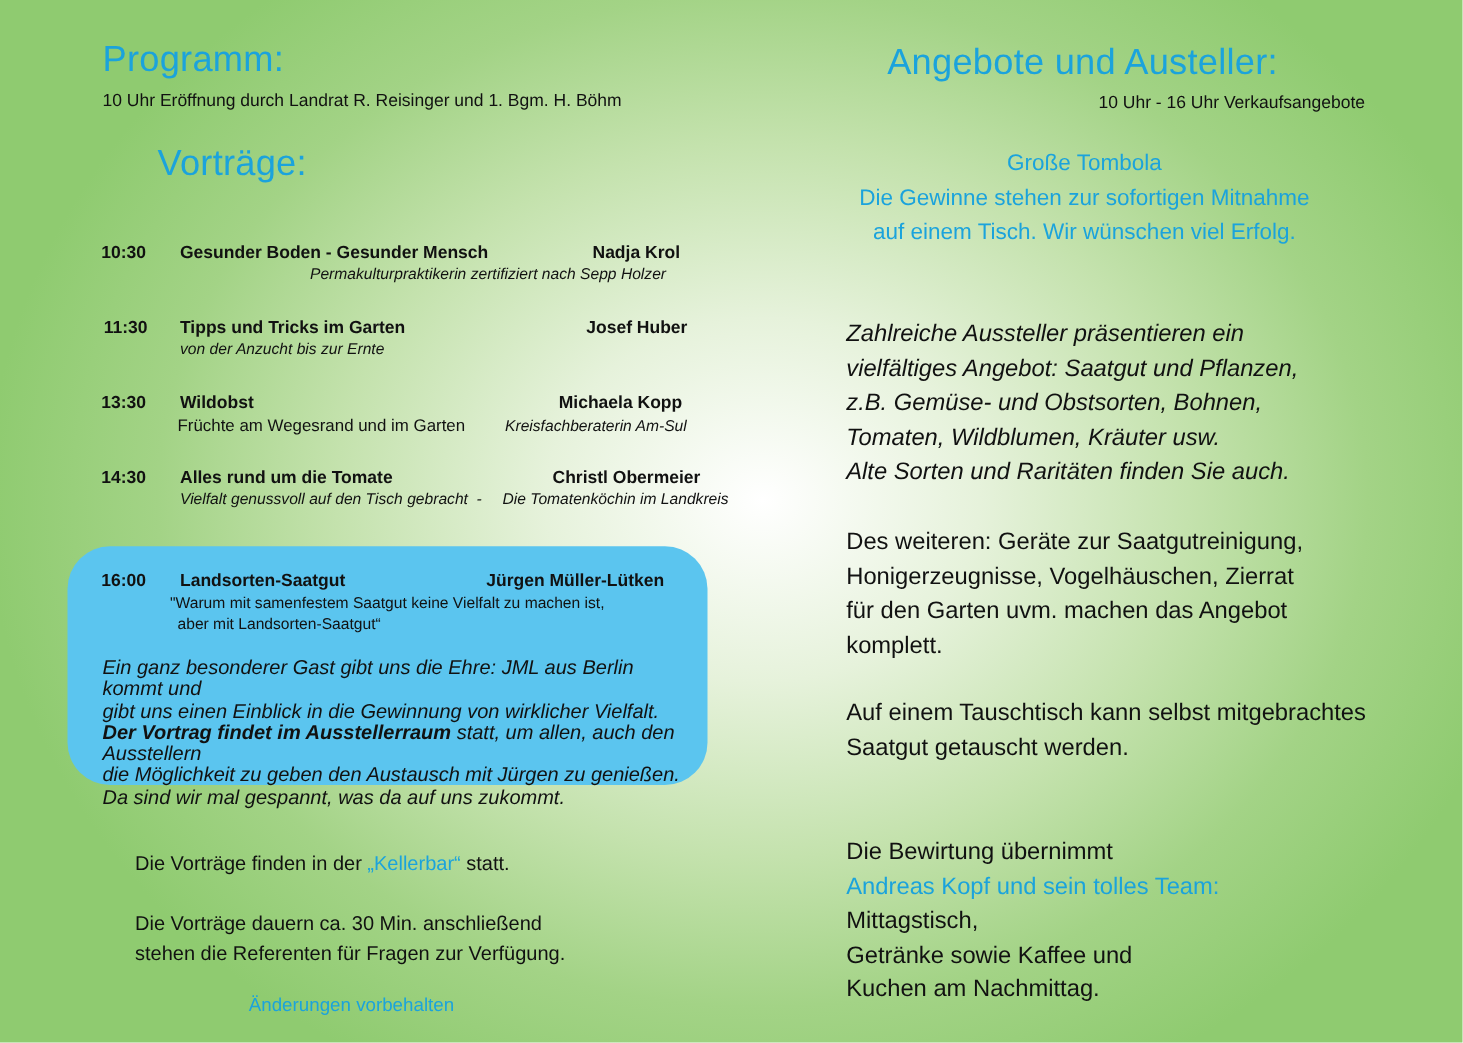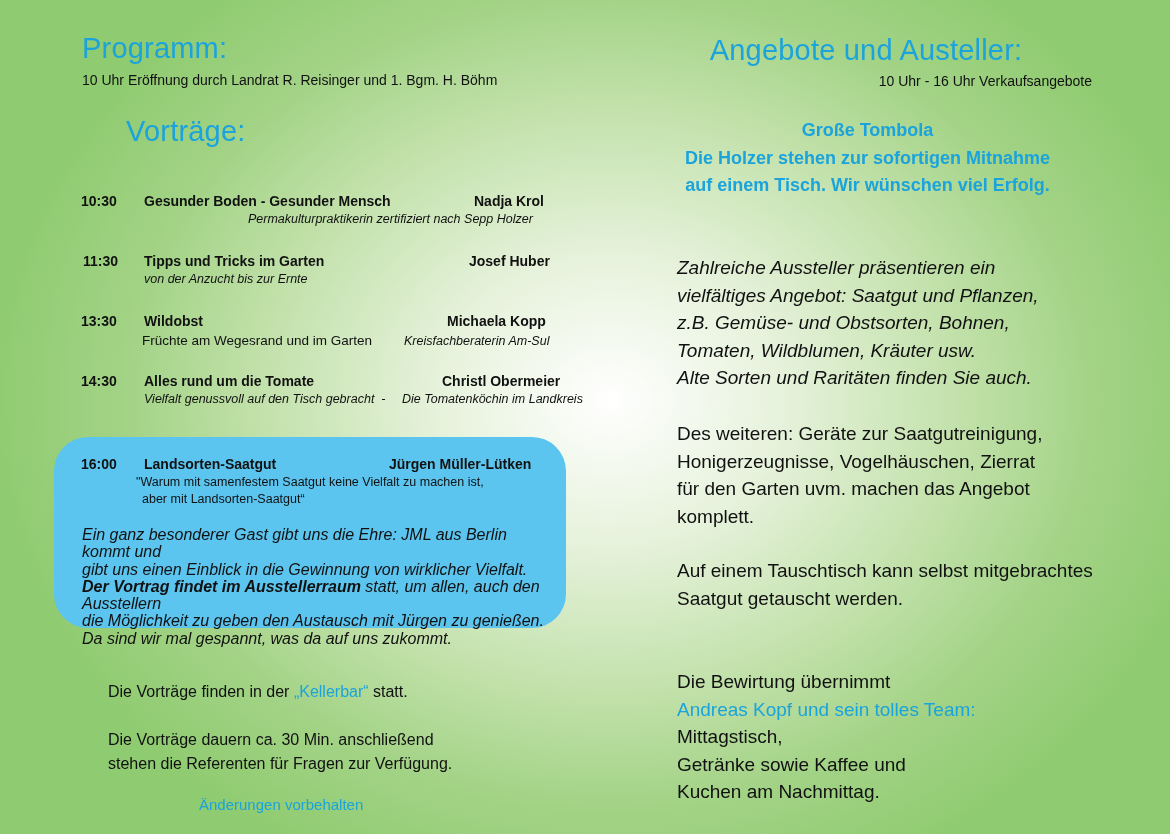--- a/index.html
+++ b/index.html
@@ -18,21 +18,21 @@
   .sub { font-size: 12.5px; font-style: italic; }
   .sub-n { font-size: 13.5px; }
   .bluebox {
     position: absolute; left: 54px; top: 437px; width: 512px; height: 191px;
     background: #5bc5ef; border-radius: 34px;
   }
   .box-it { font-size: 16px; font-style: italic; line-height: 17.3px; }
   .box-it b { font-weight: bold; }
   .body-l { font-size: 16px; line-height: 24px; }
   .body-r { font-size: 19px; line-height: 27.5px; }
-  .tombola { color: #1ba3dc; font-weight: bold; font-size: 18px; line-height: 27.5px; text-align: center; }
+  .tombola { color: #1ba3dc; font-weight: normal; font-size: 18px; line-height: 27.5px; text-align: center; }
   .accent { color: #1ba3dc; }
 </style>
 </head>
 <body>
 
 <div class="abs h-blue" style="left:82px;top:32px;">Programm:</div>
 <div class="abs small" style="left:82px;top:72px;">10 Uhr Eröffnung durch Landrat R. Reisinger und 1. Bgm. H. Böhm</div>
 <div class="abs h-blue" style="left:82px;top:115px;margin-left:44px;">Vorträge:</div>
 
 <div>
@@ -88,21 +88,21 @@
   <div>Die Vorträge dauern ca. 30 Min. anschließend</div>
   <div>stehen die Referenten für Fragen zur Verfügung.</div>
 </div>
 <div class="abs accent" style="left:199px;top:796px;font-size:15px;">Änderungen vorbehalten</div>
 
 <div class="abs h-blue" style="left:640px;top:34px;width:452px;text-align:center;">Angebote und Austeller:</div>
 <div class="abs small" style="left:640px;top:73px;width:452px;text-align:right;">10 Uhr - 16 Uhr Verkaufsangebote</div>
 
 <div class="abs tombola" style="left:620px;top:117px;width:495px;">
   <div>Große Tombola</div>
-  <div>Die Holzer stehen zur sofortigen Mitnahme</div>
+  <div>Die Gewinne stehen zur sofortigen Mitnahme</div>
   <div>auf einem Tisch. Wir wünschen viel Erfolg.</div>
 </div>
 
 <div class="abs body-r" style="left:677px;top:254px;font-style:italic;">
   <div>Zahlreiche Aussteller präsentieren ein</div>
   <div>vielfältiges Angebot: Saatgut und Pflanzen,</div>
   <div>z.B. Gemüse- und Obstsorten, Bohnen,</div>
   <div>Tomaten, Wildblumen, Kräuter usw.</div>
   <div>Alte Sorten und Raritäten finden Sie auch.</div>
 </div>

